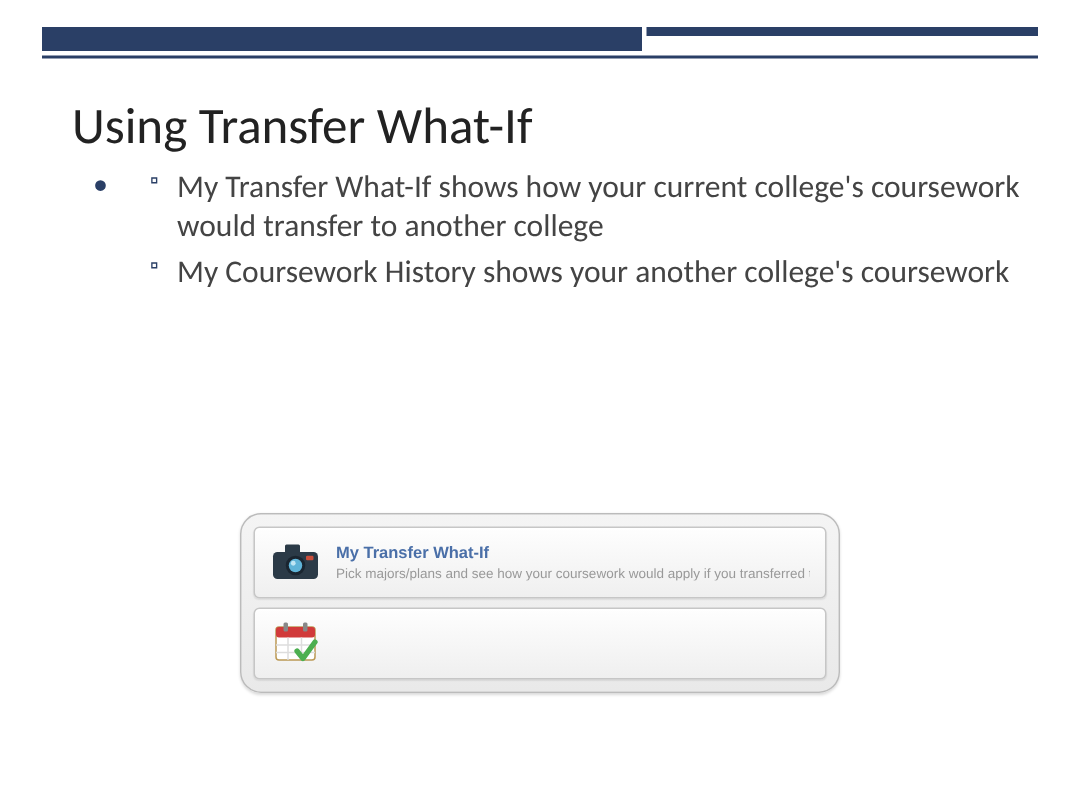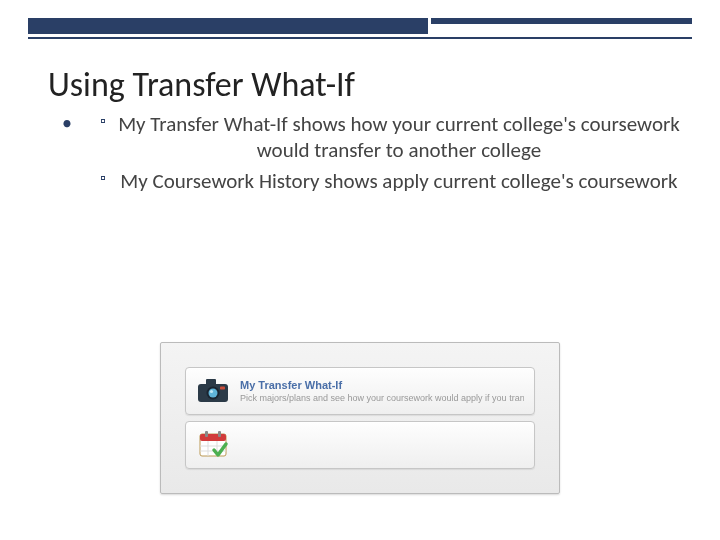--- a/index.html
+++ b/index.html
@@ -66,21 +66,20 @@
     position: absolute;
     left: 0;
     top: 0;
     color: #2a3f66;
     font-size: 20px;
   }
   ul.level2 {
     list-style: none;
     padding-left: 20px;
     margin-top: 6px;
-    text-align: center;
   }
   ul.level2 > li {
     position: relative;
     padding-left: 18px;
     font-size: 21px;
     color: #444;
     line-height: 1.25;
     margin-bottom: 4px;
   }
   ul.level2 > li::before {
@@ -94,23 +93,23 @@
 
   
   .panel-wrap {
     position: absolute;
     top: 342px;
     left: 160px;
     width: 400px;
   }
   .panel {
     border: 1px solid #bbb;
-    border-radius: 2px;
+    border-radius: 14px;
     background: linear-gradient(#f4f4f4,#e9e9e9);
-    padding: 24px;
+    padding: 8px;
     box-shadow: 0 1px 2px rgba(0,0,0,0.15);
   }
   .card {
     display: flex;
     align-items: center;
     gap: 10px;
     border: 1px solid #c6c6c6;
     border-radius: 4px;
     background: linear-gradient(#fefefe,#efefef);
     padding: 8px 10px;
@@ -153,21 +152,21 @@
 
 <div class="slide">
   <h1 class="title">Using Transfer What-If</h1>
   <ul class="level1">
     <li>
       <ul class="level2">
         <li>
           <span>My Transfer What-If shows how your current college's coursework would transfer to another college</span>
         </li>
         <li>
-          <span>My Coursework History shows apply current college's coursework</span>
+          <span>My Coursework History shows your another college's coursework</span>
         </li>
       </ul>
     </li>
   </ul>
 </div>
 
 <div class="panel-wrap">
   <div class="panel">
 
     <div class="card">

